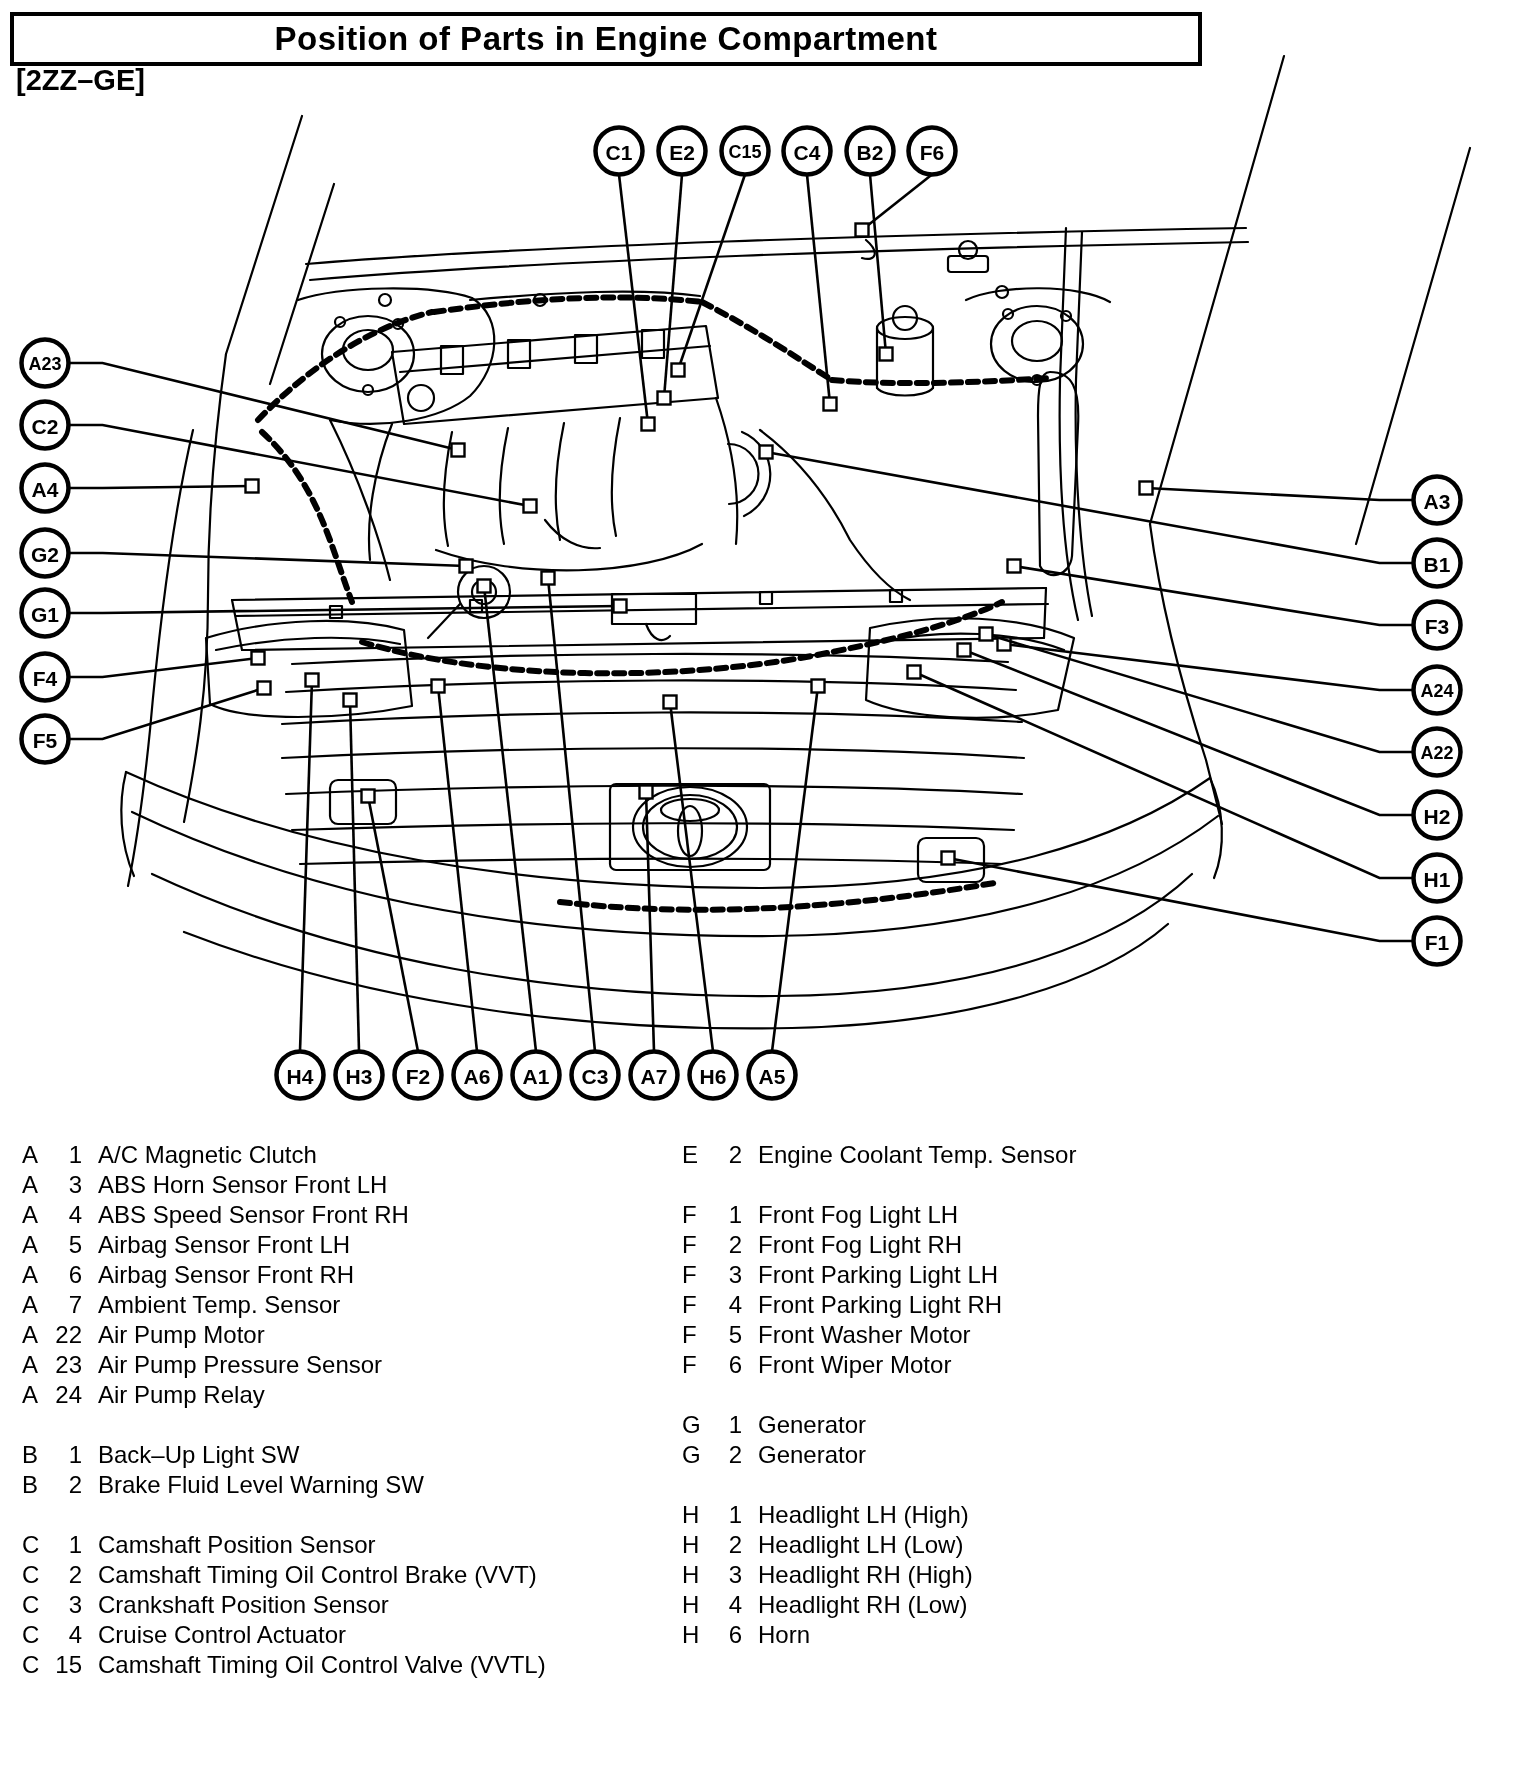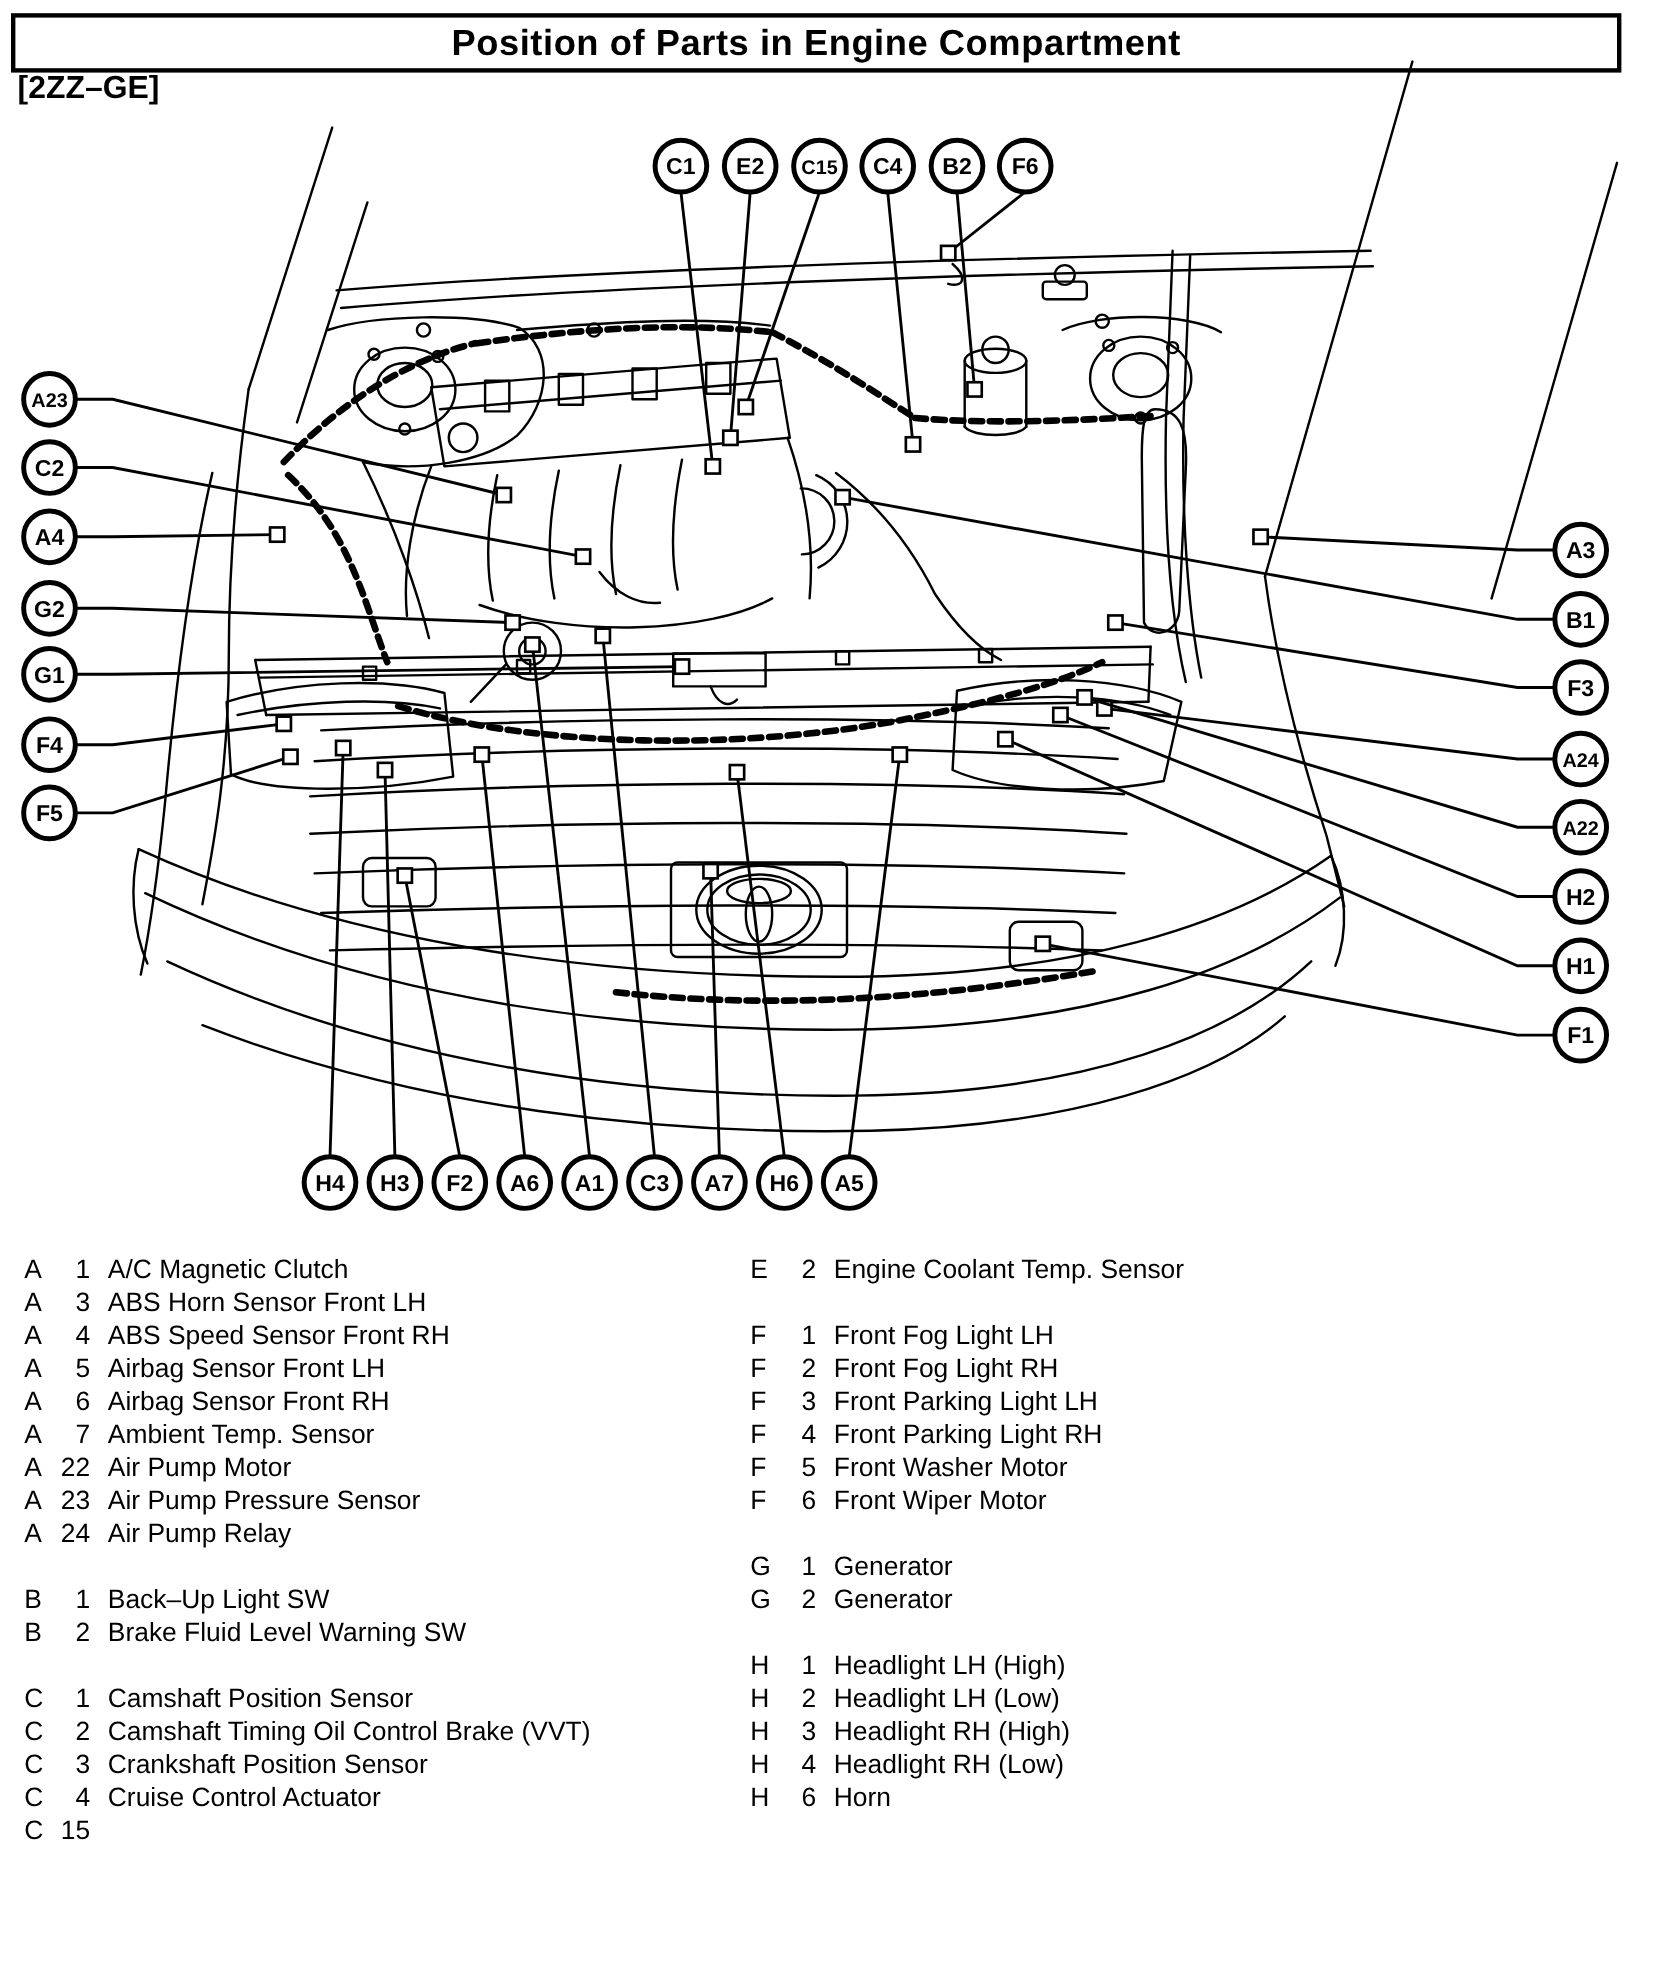--- a/index.html
+++ b/index.html
@@ -1,19 +1,19 @@
 <!DOCTYPE html>
 <html><head>
 <meta charset="utf-8">
 <style>
   html,body{margin:0;padding:0;background:#ffffff;}
   #page{position:relative;width:1520px;height:1788px;background:#ffffff;overflow:hidden;
         font-family:"Liberation Sans",sans-serif;color:#000;}
   #diagram-svg{position:absolute;left:0;top:0;width:1520px;height:1788px;}
-  .title-box{position:absolute;left:10px;top:12px;width:1464px;height:54px;
+  .title-box{position:absolute;left:10px;top:12px;width:1192px;height:54px;
              border:4px solid #000;box-sizing:border-box;display:flex;
              align-items:center;justify-content:center;}
   .title-box h1{margin:0;font-size:33px;font-weight:bold;letter-spacing:0.5px;}
   .engine-code{position:absolute;left:16px;top:64px;font-size:29px;font-weight:bold;}
   
   .legend-col{position:absolute;top:1140px;width:650px;}
   #legend-left{left:22px;}
   #legend-right{left:682px;}
   .legend-group{margin-bottom:30px;}
   .legend-row{display:flex;line-height:30px;font-size:24px;white-space:nowrap;}
@@ -447,20 +447,21 @@
           <span class="lg-name">Crankshaft Position Sensor</span>
         </div>
         <div class="legend-row">
           <span class="lg-code">C</span>
           <span class="lg-num">4</span>
           <span class="lg-name">Cruise Control Actuator</span>
         </div>
         <div class="legend-row">
           <span class="lg-code">C</span>
           <span class="lg-num">15</span>
+          <span class="lg-name">Camshaft Timing Oil Control Valve (VVTL)</span>
         </div>
       </div>
     </div>
   <div id="legend-right" class="legend-col">
       <div class="legend-group">
         <div class="legend-row">
           <span class="lg-code">E</span>
           <span class="lg-num">2</span>
           <span class="lg-name">Engine Coolant Temp. Sensor</span>
         </div>

